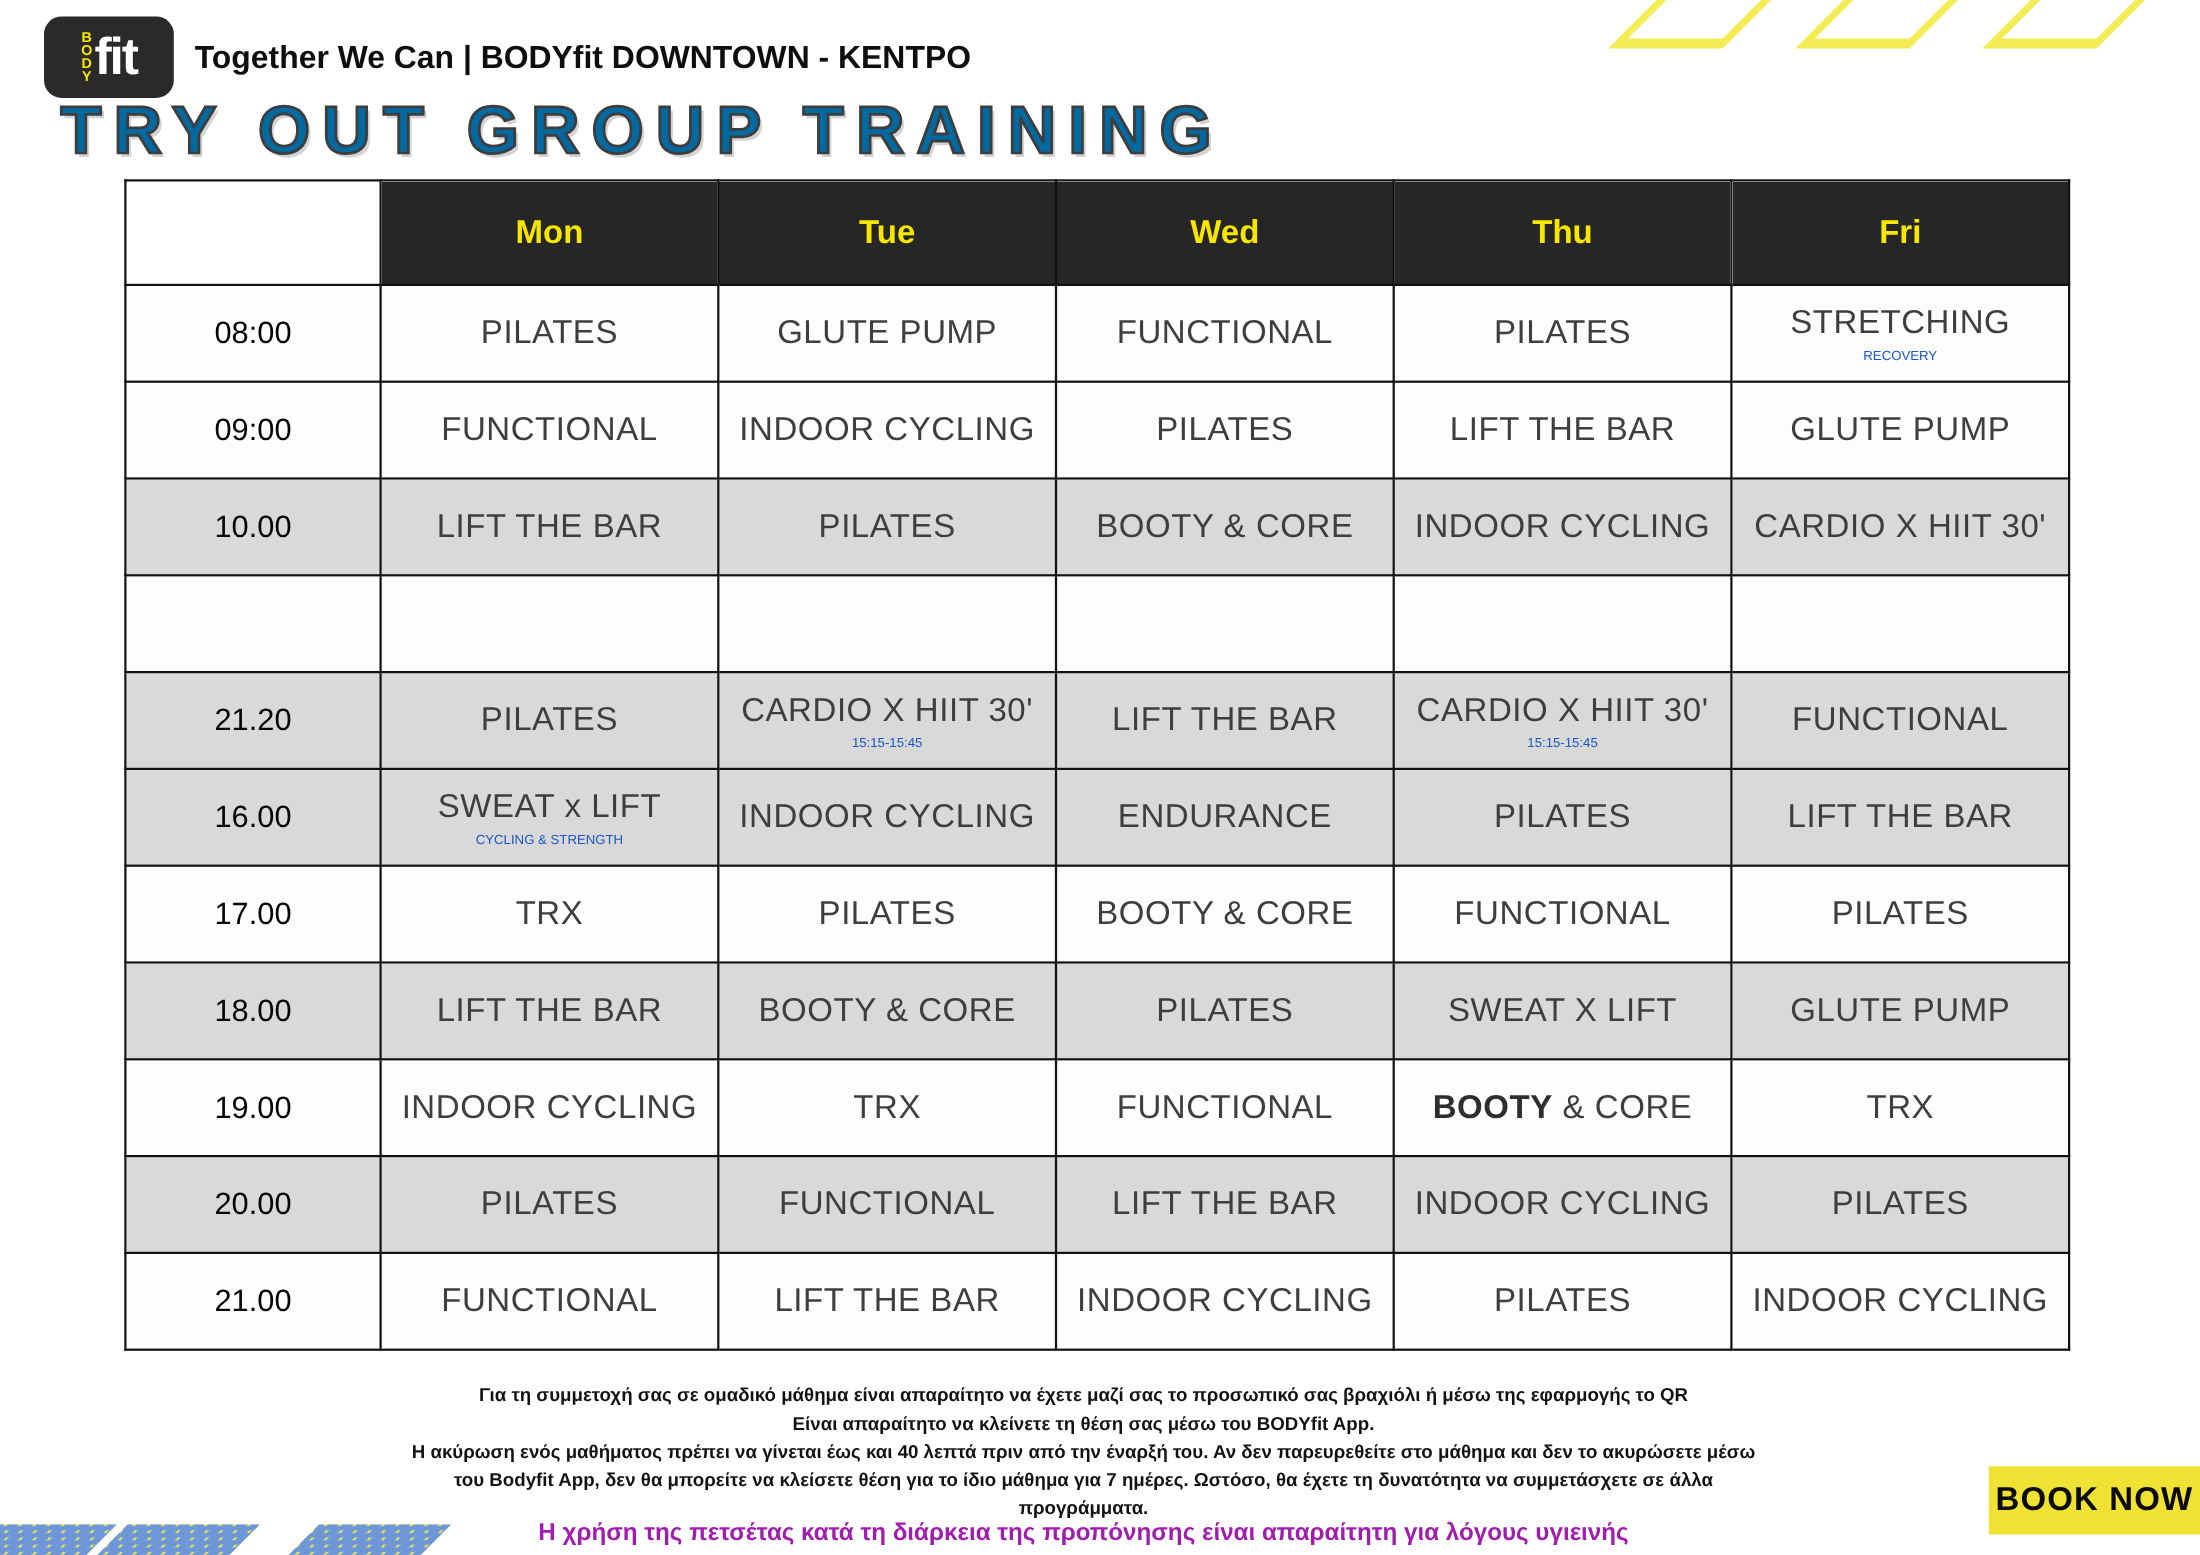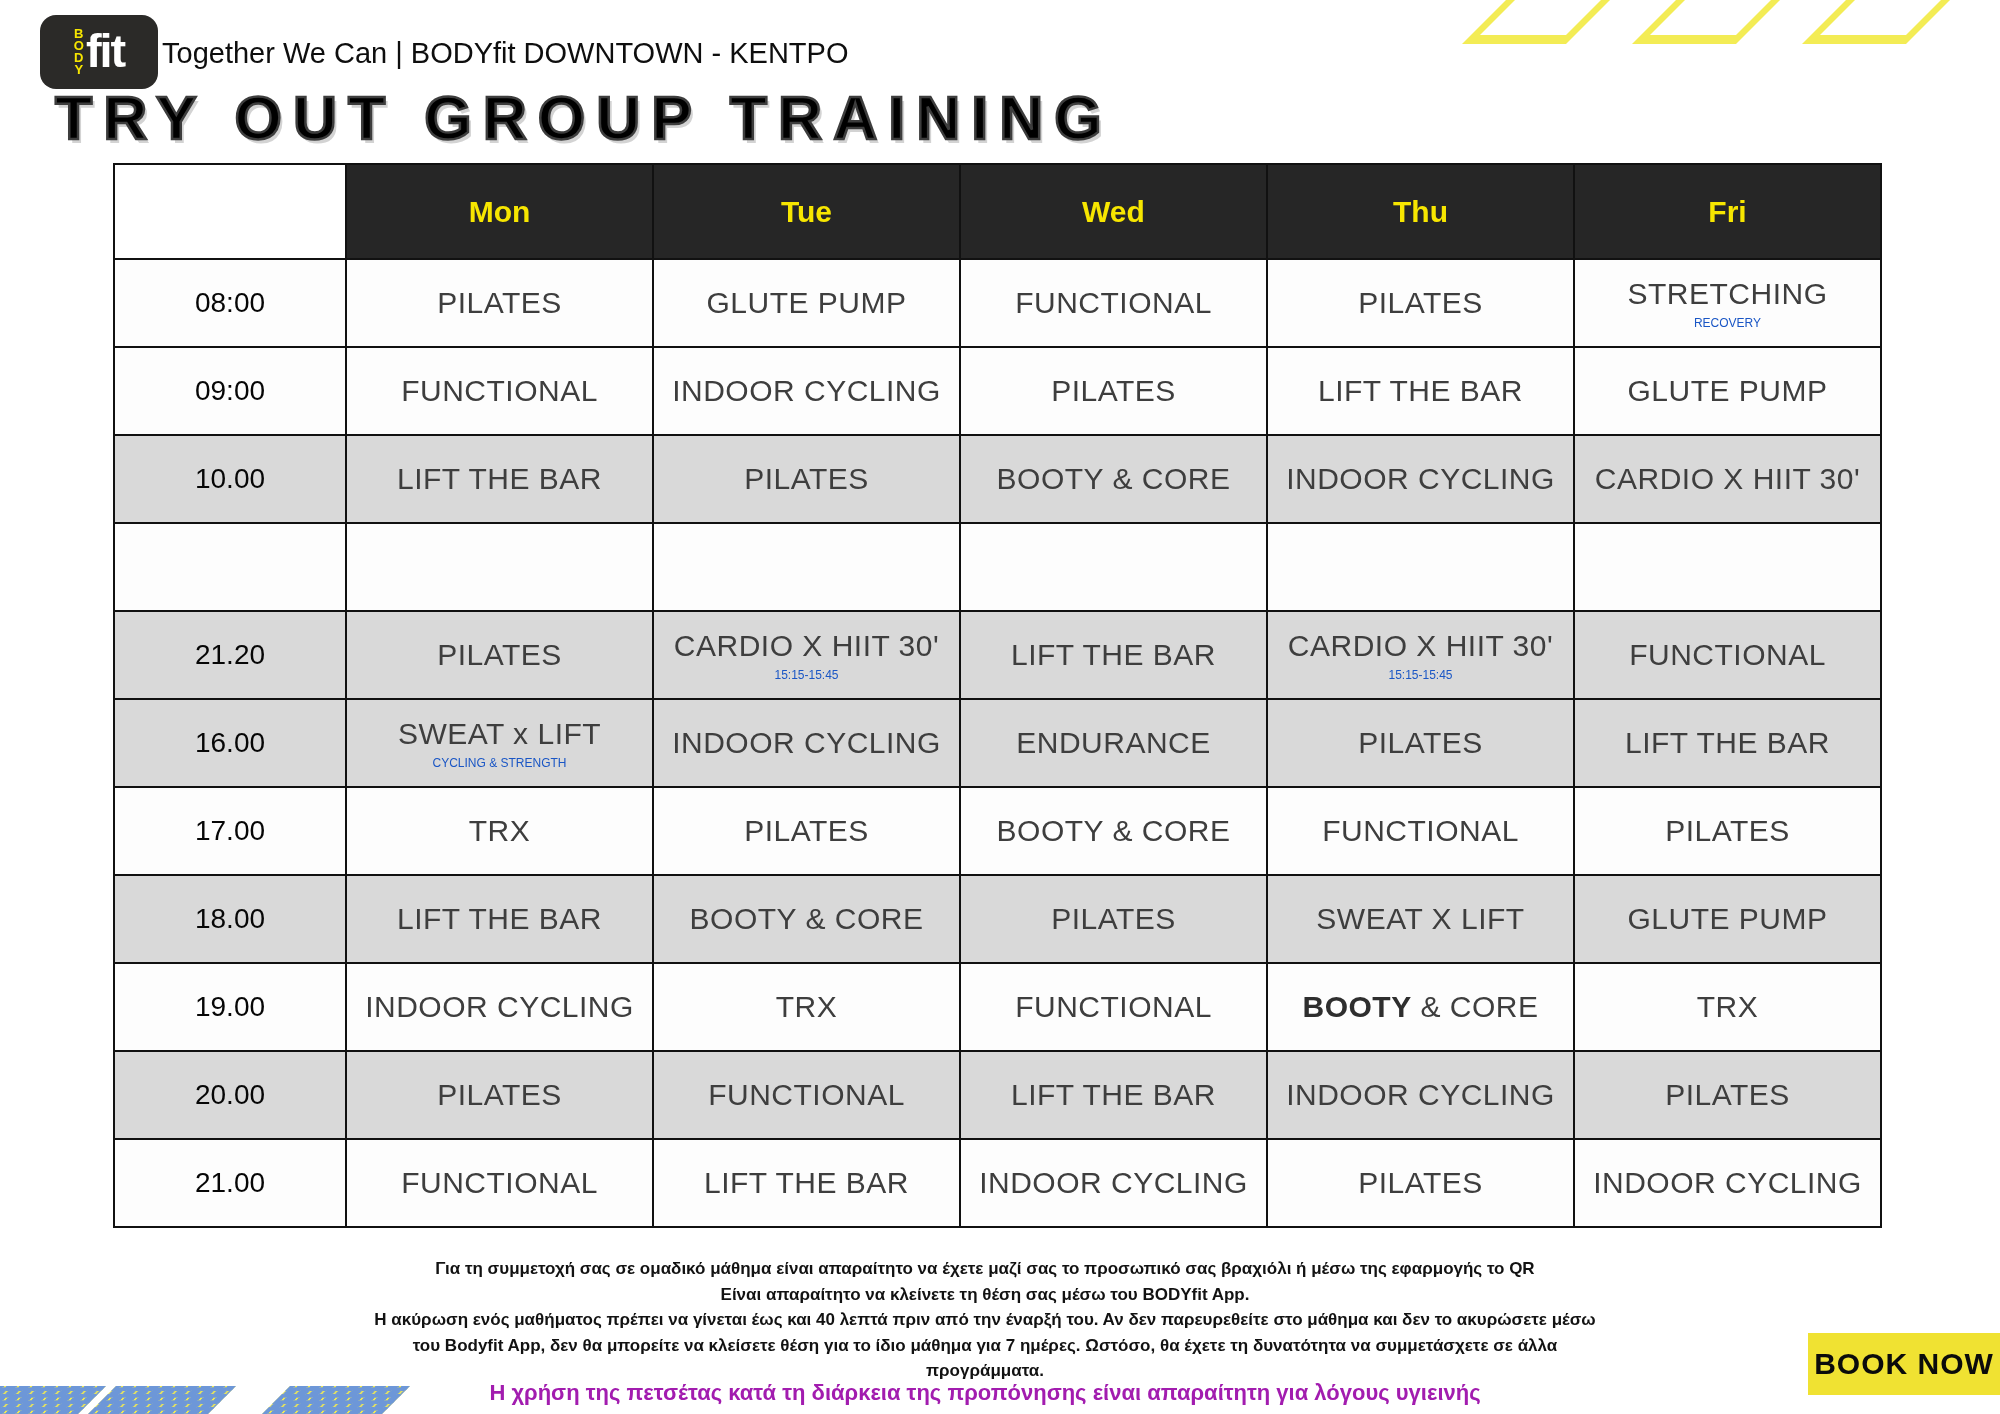--- a/index.html
+++ b/index.html
@@ -22,27 +22,27 @@
     color:#f7e600; font-weight:bold; font-size:13px; line-height:12px;
     text-align:center; margin-right:2px; letter-spacing:0;
   }
   .logo-fit {
     color:#ffffff; font-weight:bold; font-size:47px; letter-spacing:-2px;
     line-height:1; padding-bottom:4px;
   }
 
   
   .tagline {
-    position:absolute; left:162px; top:37px;
-    font-size:29px; color:#0e0e0e;
+    position:absolute; left:177px; top:37px;
+    font-size:29px; color:#0e0e0e;font-weight:bold;
   }
   .title {
     position:absolute; left:55px; top:83px;
     font-size:61px; font-weight:bold; letter-spacing:11px;
-    color:#000000;
+    color:#0369a1;
     -webkit-text-stroke:2.5px #3d3d3d;
     text-shadow:3px 4px 0 rgba(130,130,130,0.35);
     white-space:nowrap;
   }
 
   
   .table-wrap { position:absolute; left:113px; top:163px; }
   table { border-collapse:collapse; table-layout:fixed; width:1767px; }
   th, td { border:2.5px solid #111111; overflow:hidden; }
   thead tr { height:95px; }

